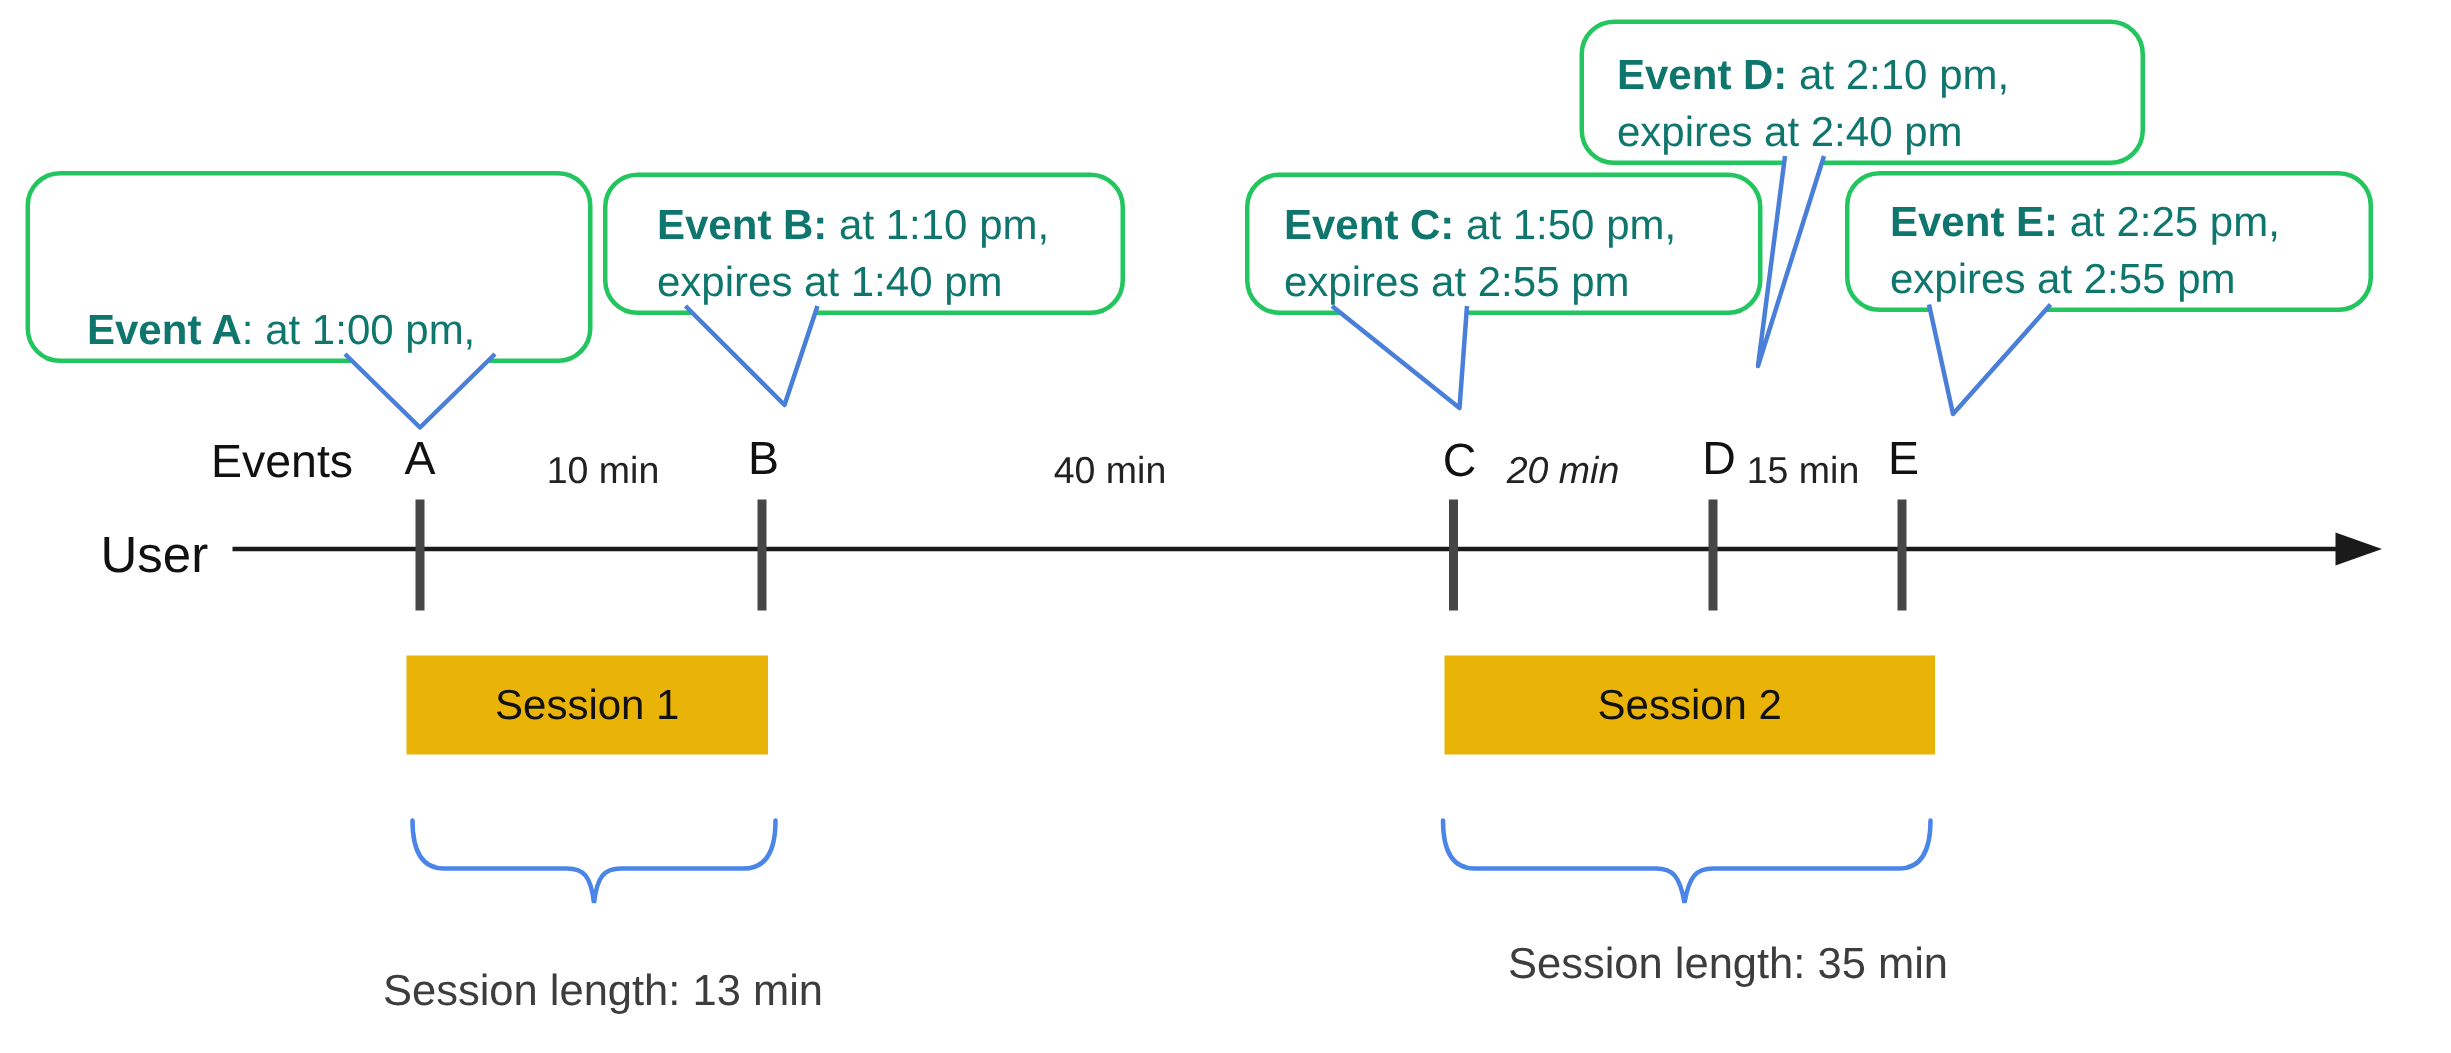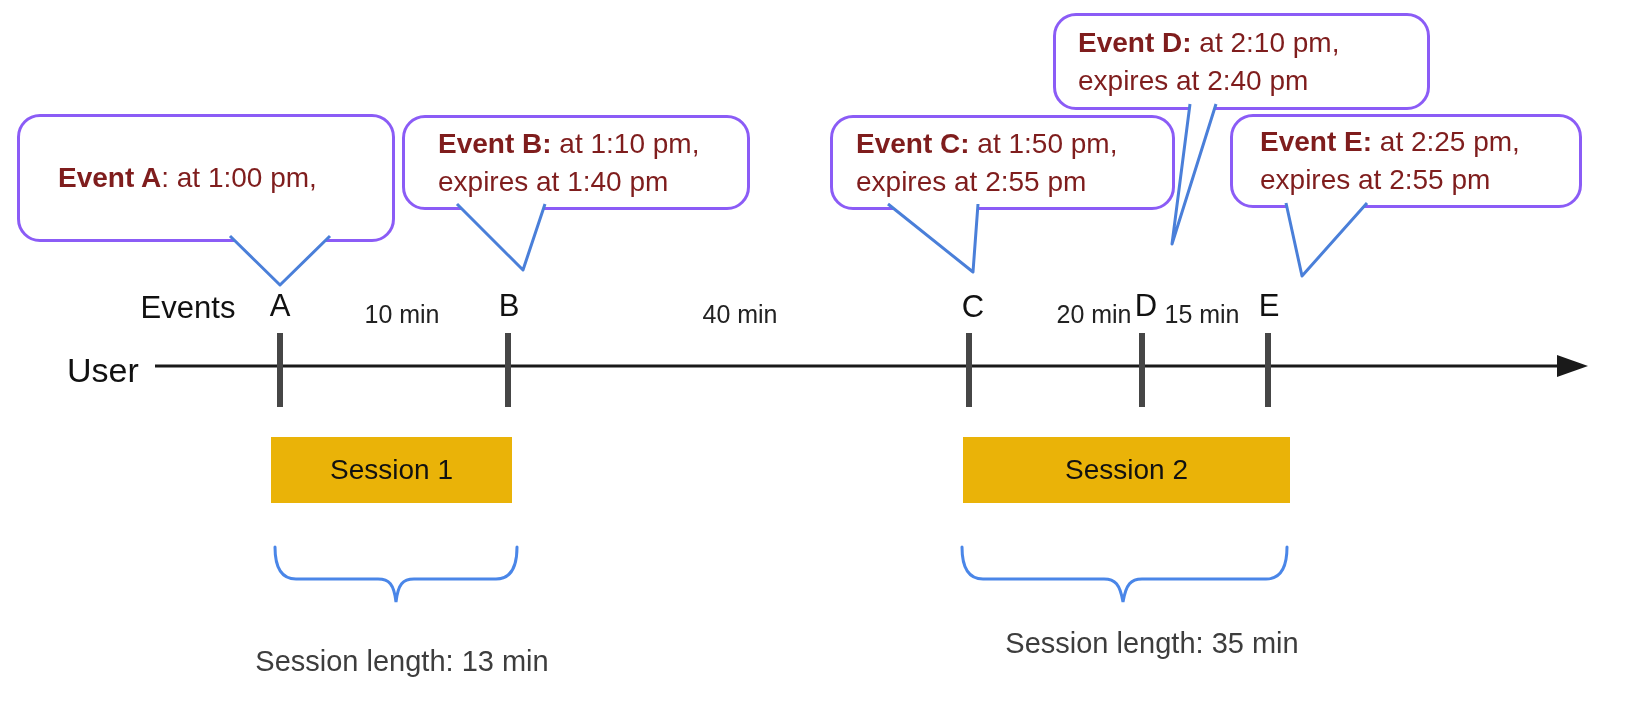--- a/index.html
+++ b/index.html
@@ -10,28 +10,28 @@
     background: #ffffff;
     font-family: "Liberation Sans", sans-serif;
     overflow: hidden;
   }
 
   
   .bubble {
     position: absolute;
     box-sizing: border-box;
     background: #ffffff;
-    border: 3px solid #8b5cf6;
+    border: 3px solid #22c55e;
     border-radius: 23px;
     display: flex;
     flex-direction: column;
-    justify-content: center;
+    justify-content: flex-end;
     font-size: 28px;
     line-height: 38px;
-    color: #7f1d1d;
+    color: #0f766e;
     z-index: 1;
     white-space: nowrap;
   }
   .bubble .line b { font-weight: bold; }
 
   #bubble-a { left: 17px;   top: 114px; width: 378px; height: 128px; padding-left: 38px; gap: 44px; }
   #bubble-b { left: 402px;  top: 115px; width: 348px; height: 95px;  padding-left: 33px; }
   #bubble-c { left: 830px;  top: 115px; width: 345px; height: 95px;  padding-left: 23px; }
   #bubble-d { left: 1053px; top: 13px;  width: 377px; height: 97px;  padding-left: 22px; }
   #bubble-e { left: 1230px; top: 114px; width: 352px; height: 94px;  padding-left: 27px; }
@@ -63,21 +63,21 @@
     white-space: nowrap;
   }
   #label-events { left: 188px;  top: 290px; }
   #label-a      { left: 280px;  top: 288px; }
   #label-b      { left: 509px;  top: 288px; }
   #label-c      { left: 973px;  top: 289px; }
   #label-d      { left: 1146px; top: 288px; }
   #label-e      { left: 1269px; top: 288px; }
   #gap-ab { left: 402px;  top: 300px; }
   #gap-bc { left: 740px;  top: 300px; }
-  #gap-cd { left: 1094px; top: 300px; }
+  #gap-cd { left: 1042px; top: 300px; font-style: italic; }
   #gap-de { left: 1202px; top: 300px; }
 
   #label-user {
     position: absolute;
     left: 67px; top: 351px;
     font-size: 34px;
     color: #111111;
     z-index: 3;
     white-space: nowrap;
   }

